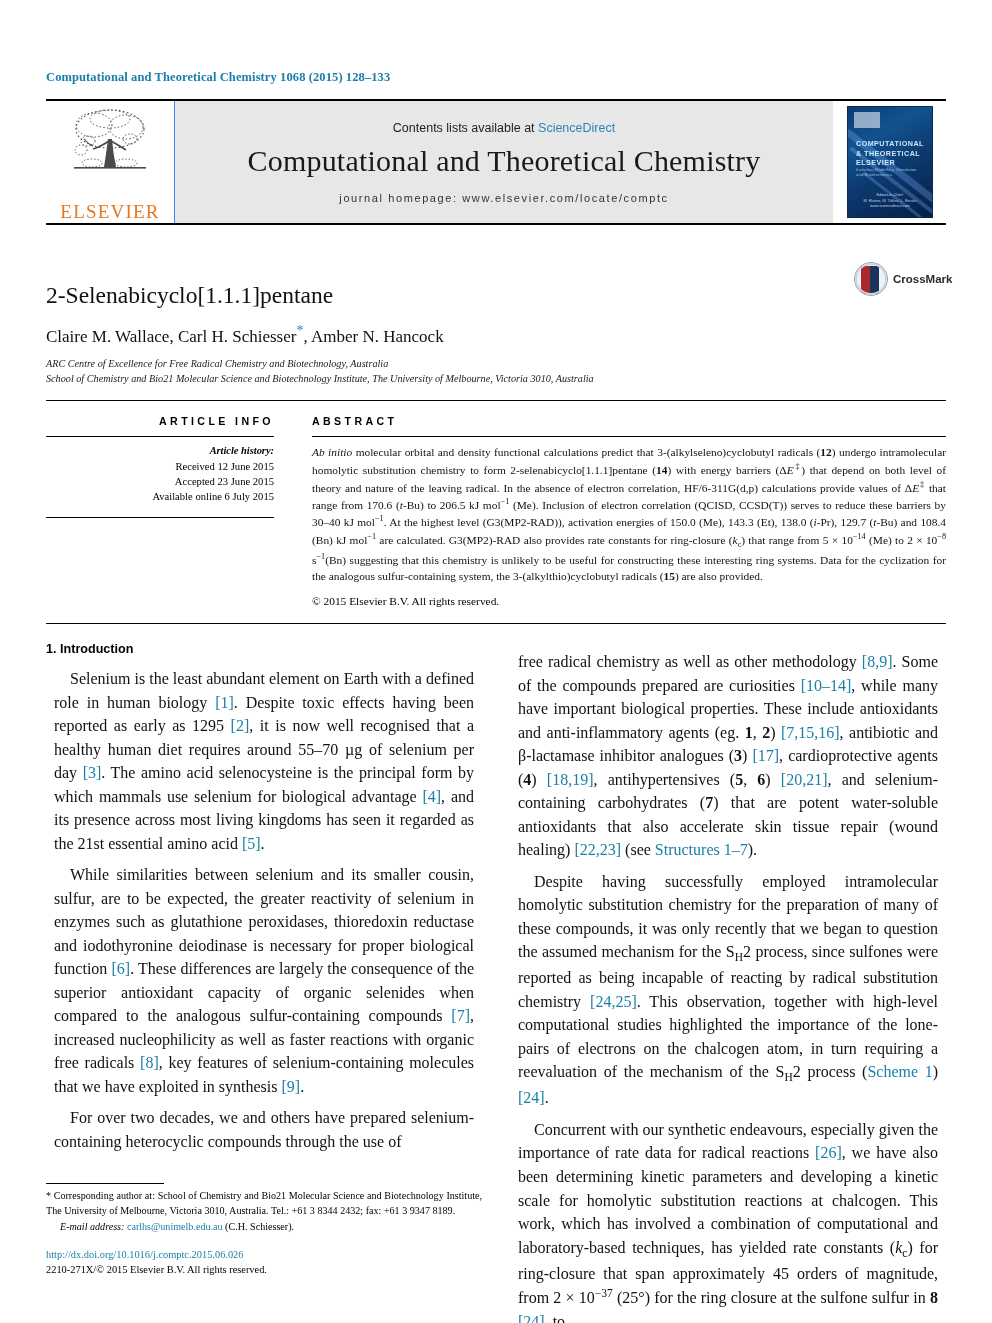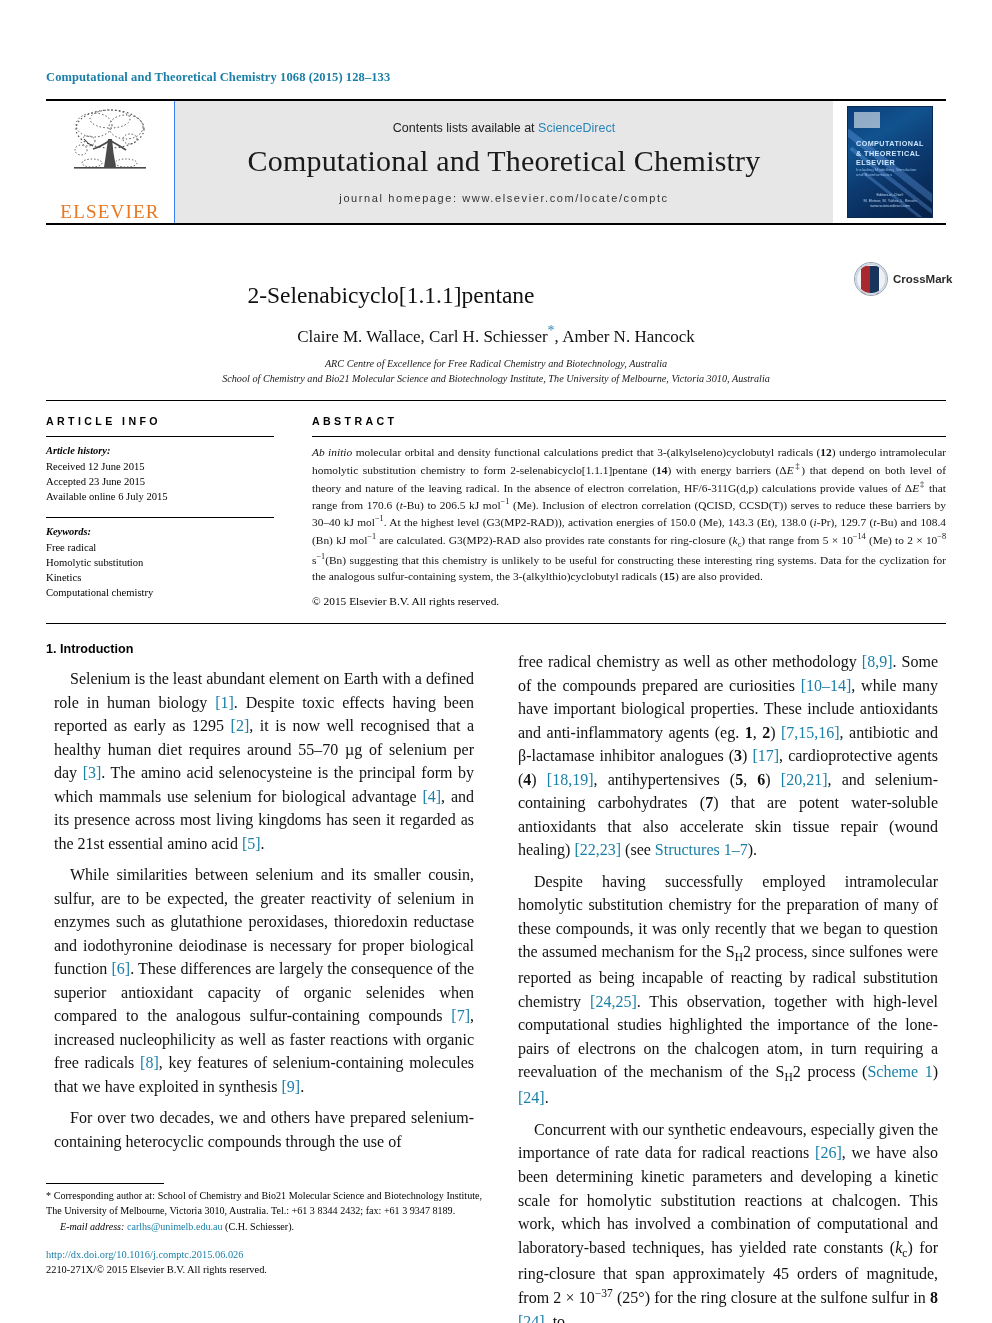--- a/index.html
+++ b/index.html
@@ -108,21 +108,21 @@
     position:absolute; left:8px; top:60px; right:8px;
     color:#8fb9e8; font-family:"Liberation Sans",sans-serif; font-size:4.4px;
   }
   .cover .c-bot {
     position:absolute; left:10px; bottom:7px; right:10px; text-align:center;
     color:#b9d4f2; font-family:"Liberation Sans",sans-serif; font-size:3.8px; line-height:1.5;
   }
   .cover .beam { position:absolute; background:rgba(120,180,255,.30); }
 
   
-  .title-block { margin-top: 26px; position: relative; text-align: center; }
+  .title-block { margin-top: 26px; position: relative; }
   .art-title {
     font-family: "Liberation Serif", serif;
     font-size: 23.5px;
     line-height: 1.26;
     color: #111;
     margin: 0;
     font-weight: normal;
     max-width: 690px;
   }
   .authors {
@@ -153,21 +153,21 @@
   }
   .cm-badge .half-l { position:absolute; left:6px; top:3px; width:9px; height:28px; background:#a8282e; }
   .cm-badge .half-r { position:absolute; left:15px; top:3px; width:9px; height:28px; background:#18335c; }
   .cm-badge .ring { position:absolute; inset:0; border-radius:50%; box-shadow: inset 0 0 0 2px #cdd6df; }
   .cm-text { font-family:"Liberation Sans",sans-serif; font-size:11.5px; font-weight:bold; color:#2b2b2b; }
 
   .rule { border-top: 1px solid #000; margin-top: 14px; }
 
   
   .info-abs { display: flex; margin-top: 14px; }
-  .col-info { width: 250px; flex: 0 0 250px; padding-right: 22px; }
+  .col-info { width: 250px; flex: 0 0 250px; padding-right: 22px; text-align: right; }
   .col-abs  { flex: 1 1 auto; padding-left: 16px; }
   .sec-head {
     font-family: "Liberation Sans", sans-serif;
     font-size: 10.6px; font-weight: bold;
     letter-spacing: 3.4px; color: #000;
     margin-bottom: 9px;
   }
   .hrule { border-top: 1px solid #000; margin: 0 0 7px; }
   .hrule-thin { border-top: 1px solid #000; margin: 13px 0 7px; }
   .ital-lbl { font-style: italic; font-weight: bold; font-size: 10.4px; }
@@ -308,27 +308,20 @@
     <div class="col-info">
       <div class="sec-head">ARTICLE INFO</div>
       <div class="hrule"></div>
       <div class="info-line">
         <div class="ital-lbl">Article history:</div>
         <div>Received 12 June 2015</div>
         <div>Accepted 23 June 2015</div>
         <div>Available online 6 July 2015</div>
       </div>
       <div class="hrule-thin"></div>
-      <div class="info-line">
-        <div class="ital-lbl">Keywords:</div>
-        <div>Free radical</div>
-        <div>Homolytic substitution</div>
-        <div>Kinetics</div>
-        <div>Computational chemistry</div>
-      </div>
     </div>
 
     <div class="col-abs">
       <div class="sec-head">ABSTRACT</div>
       <div class="hrule"></div>
       <div class="abs-text">
         <i>Ab initio</i> molecular orbital and density functional calculations predict that 3-(alkylseleno)cyclobutyl radicals (<b>12</b>) undergo intramolecular homolytic substitution chemistry to form 2-selenabicyclo[1.1.1]pentane (<b>14</b>) with energy barriers (Δ<i>E</i><sup>‡</sup>) that depend on both level of theory and nature of the leaving radical. In the absence of electron correlation, HF/6-311G(d,p) calculations provide values of Δ<i>E</i><sup>‡</sup> that range from 170.6 (<i>t</i>-Bu) to 206.5 kJ mol<sup>−1</sup> (Me). Inclusion of electron correlation (QCISD, CCSD(T)) serves to reduce these barriers by 30–40 kJ mol<sup>−1</sup>. At the highest level (G3(MP2-RAD)), activation energies of 150.0 (Me), 143.3 (Et), 138.0 (<i>i</i>-Pr), 129.7 (<i>t</i>-Bu) and 108.4 (Bn) kJ mol<sup>−1</sup> are calculated. G3(MP2)-RAD also provides rate constants for ring-closure (<i>k</i><sub>c</sub>) that range from 5 × 10<sup>−14</sup> (Me) to 2 × 10<sup>−8</sup> s<sup>−1</sup>(Bn) suggesting that this chemistry is unlikely to be useful for constructing these interesting ring systems. Data for the cyclization for the analogous sulfur-containing system, the 3-(alkylthio)cyclobutyl radicals (<b>15</b>) are also provided.
       </div>
       <div class="abs-copy">© 2015 Elsevier B.V. All rights reserved.</div>
     </div>

